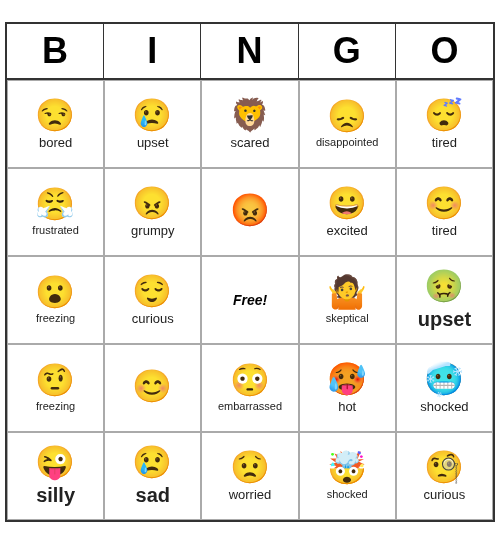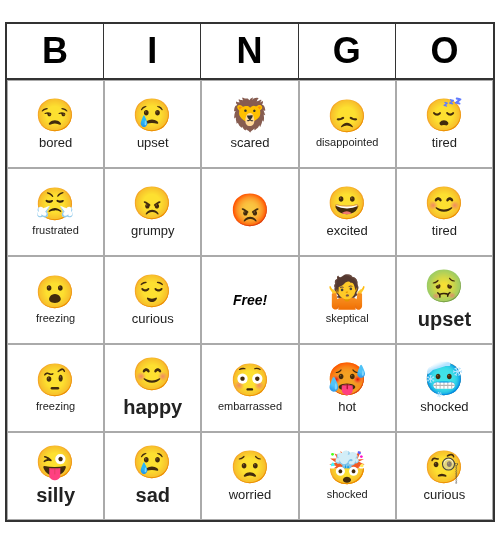--- a/index.html
+++ b/index.html
@@ -140,21 +140,20 @@
       <div class="bingo-cell">
         <span class="emoji">🤢</span>
         <span class="label large">upset</span>
       </div>
       <div class="bingo-cell">
         <span class="emoji">🤨</span>
         <span class="label small">freezing</span>
       </div>
       <div class="bingo-cell">
         <span class="emoji">😊</span>
-        <span class="label large">happy</span>
       </div>
       <div class="bingo-cell">
         <span class="emoji">😳</span>
         <span class="label small">embarrassed</span>
       </div>
       <div class="bingo-cell">
         <span class="emoji">🥵</span>
         <span class="label">hot</span>
       </div>
       <div class="bingo-cell">

